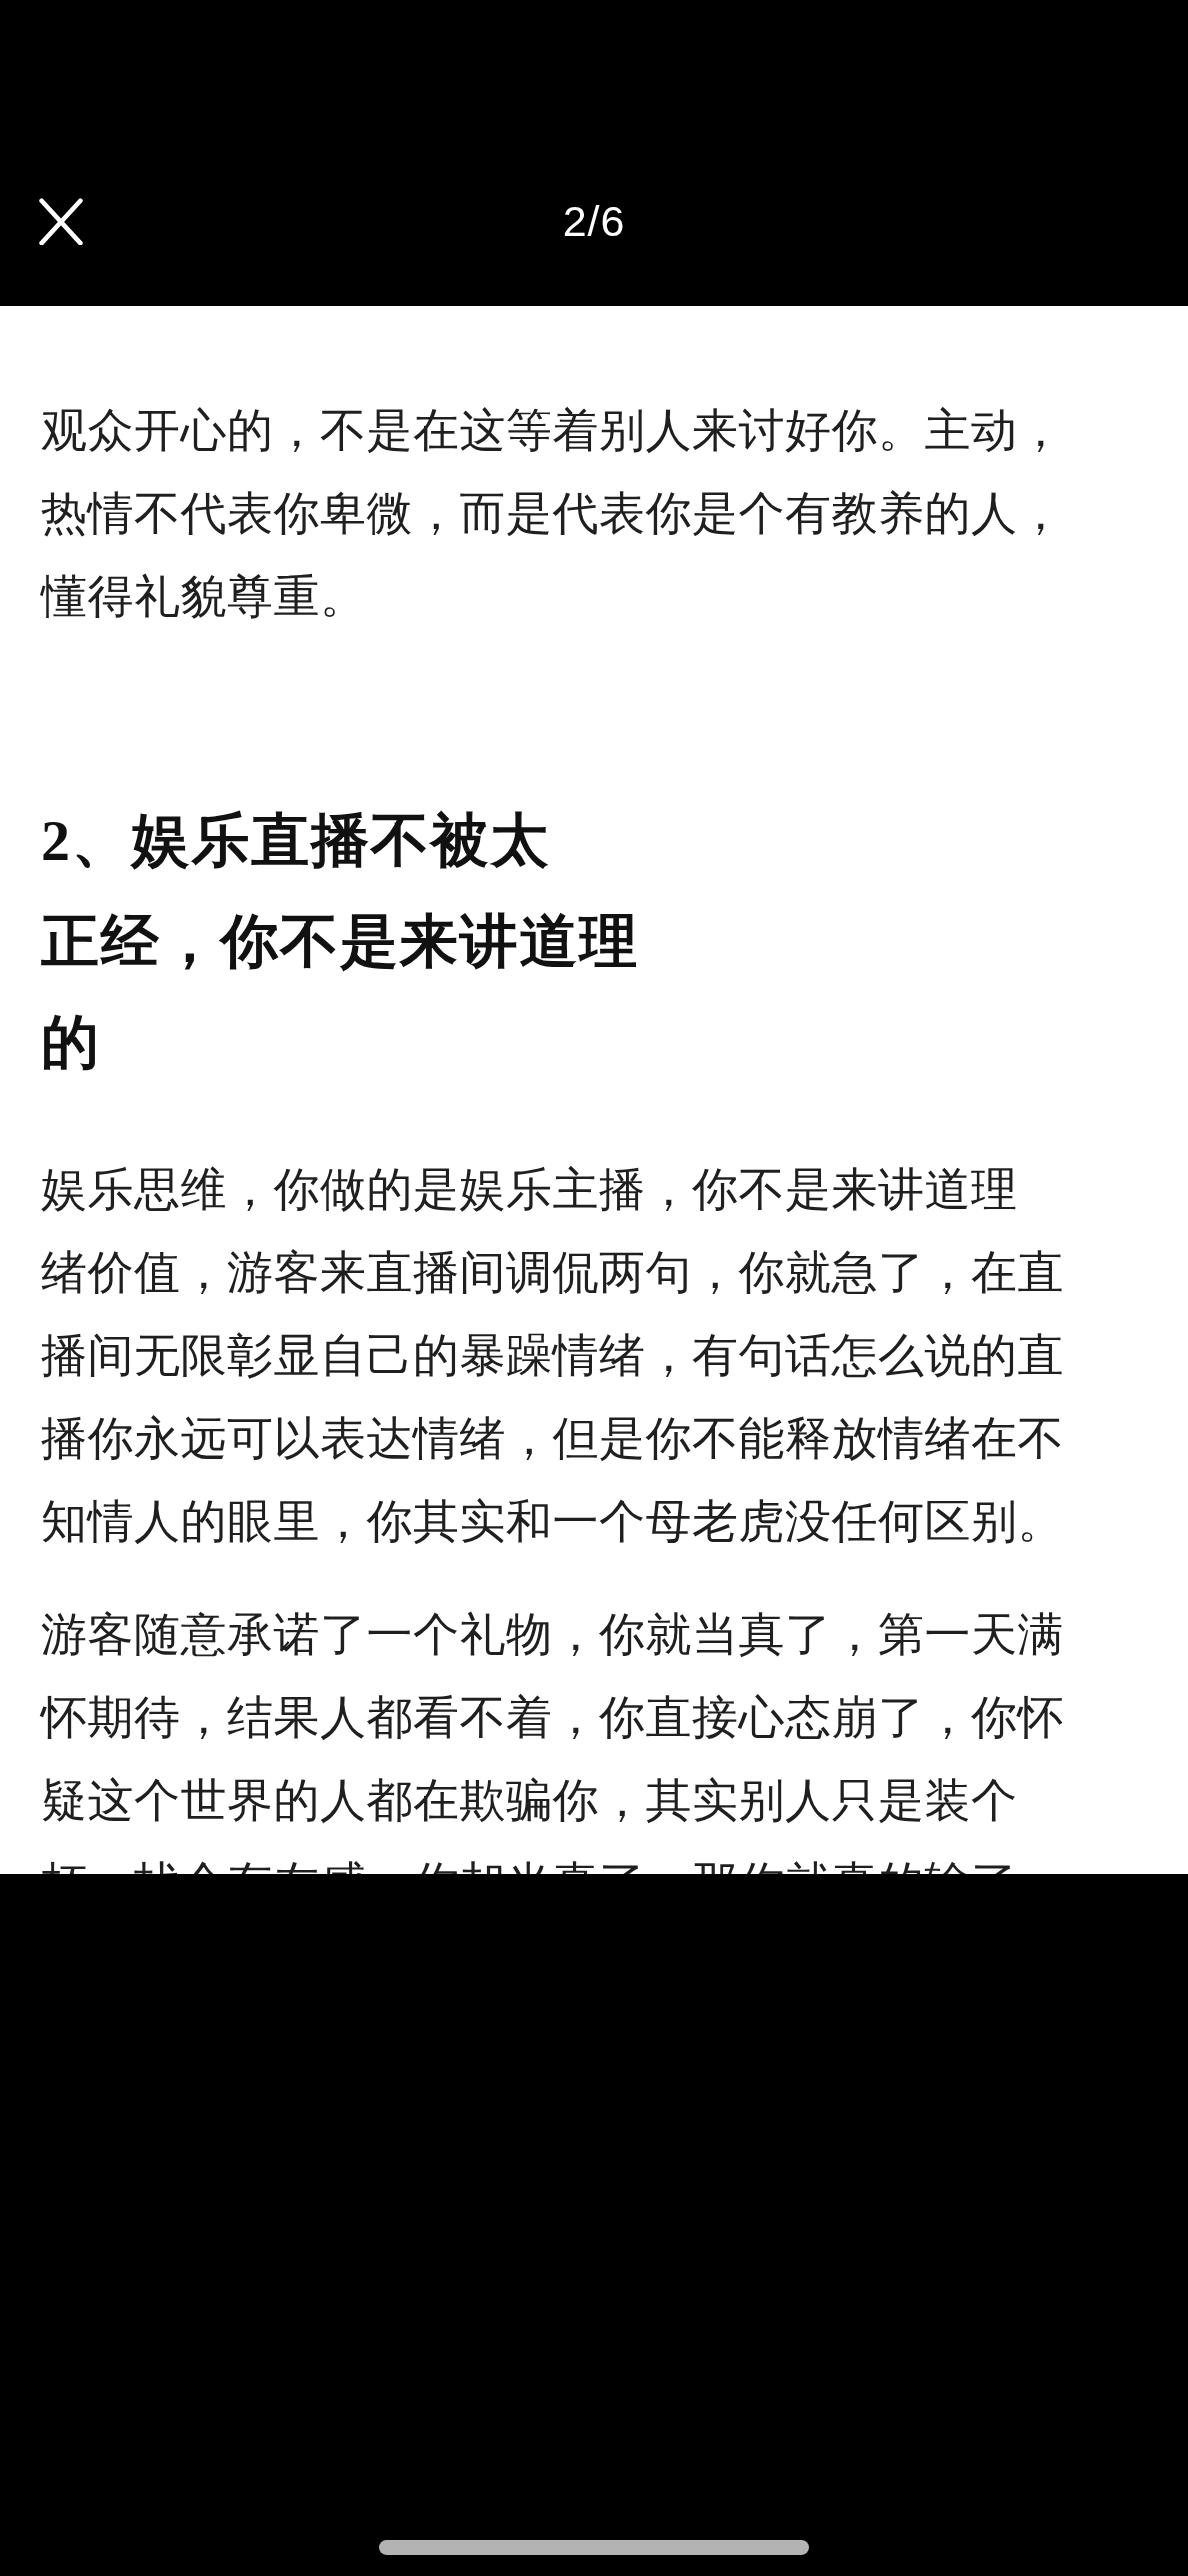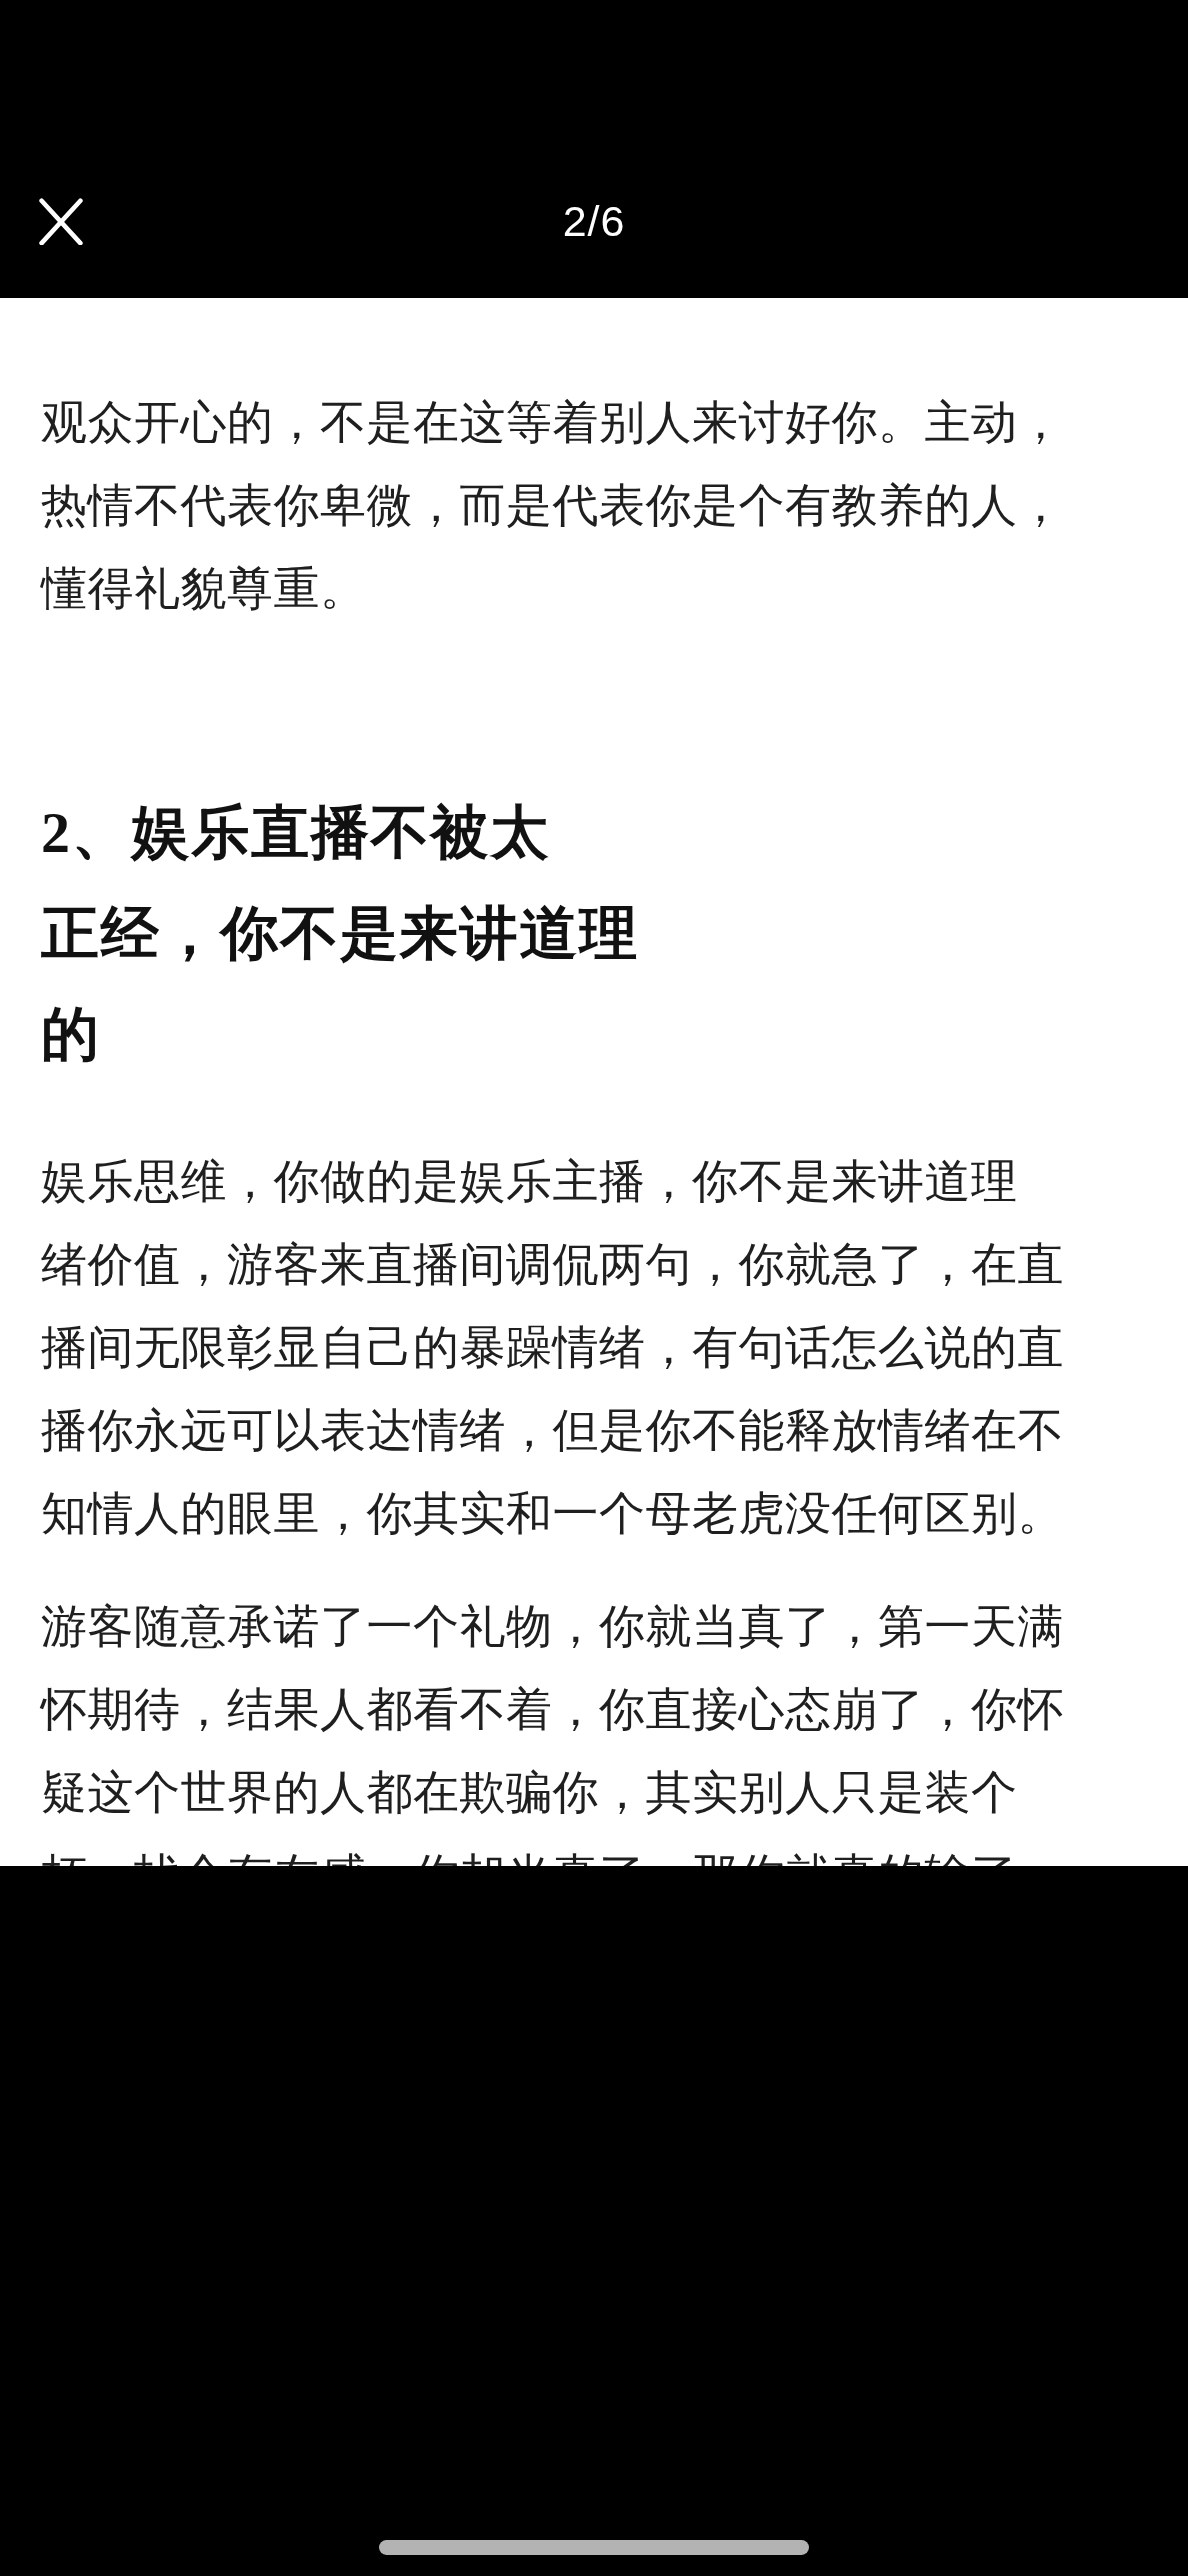--- a/index.html
+++ b/index.html
@@ -5,20 +5,21 @@
   html, body { margin: 0; padding: 0; background: #000; }
   .phone {
     position: relative;
     width: 1188px;
     height: 2576px;
     background: #000;
     overflow: hidden;
     font-family: "Liberation Serif", "DejaVu Serif", serif;
     display: flex;
     flex-direction: column;
+    gap: 8px;
   }
 
   
   .topbar {
     position: relative;
     height: 298px;
     flex: 0 0 auto;
     background: #000;
   }
   .close-btn {

